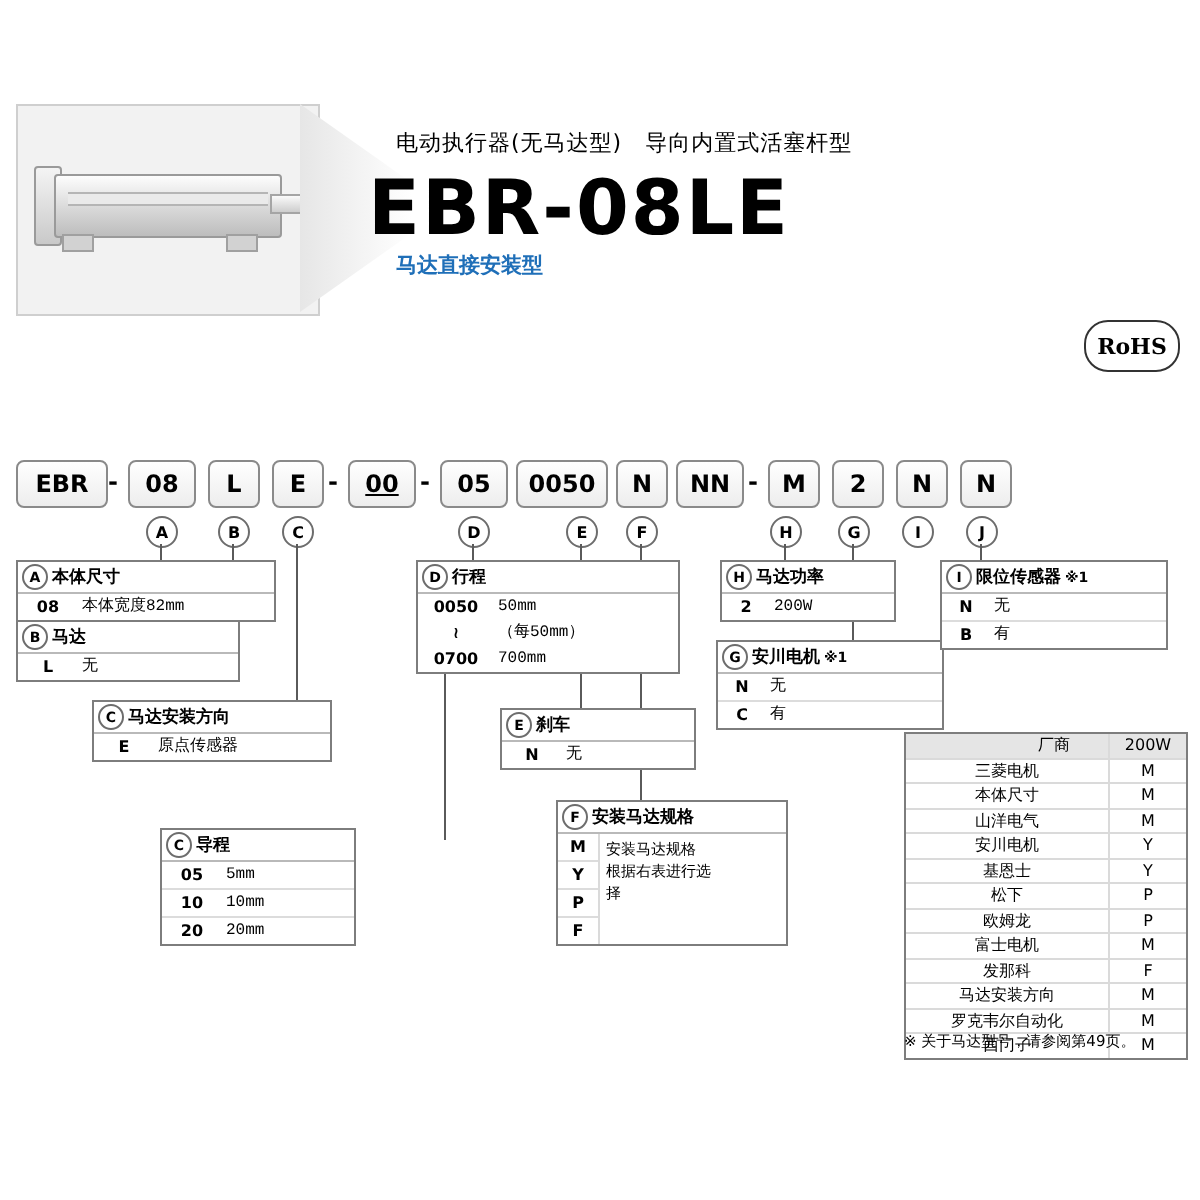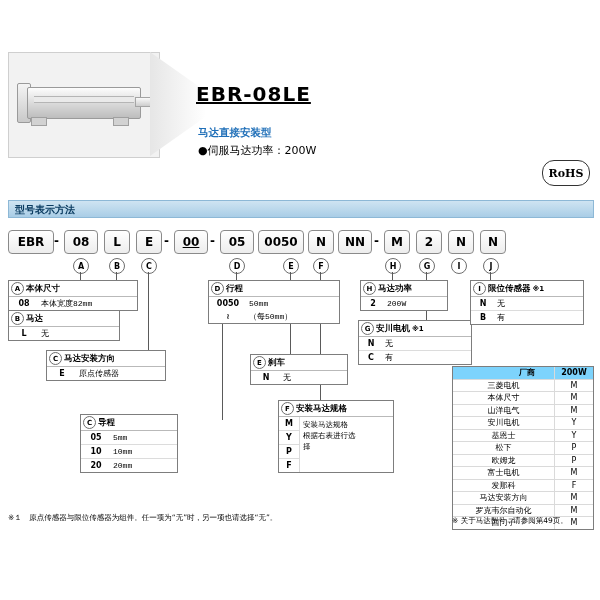--- a/index.html
+++ b/index.html
@@ -41,21 +41,21 @@
   .photo-foot2{left:104px;}
 
   .wedge{
     position:absolute;left:150px;top:52px;width:56px;height:104px;
     background:linear-gradient(to right,#e6e6e6,#ffffff);
     clip-path:polygon(0 0,100% 38%,100% 62%,0 100%);
   }
 
   
   .t-sub{position:absolute;left:198px;top:64px;font-size:11px;letter-spacing:.5px;}
-  .t-main{position:absolute;left:196px;top:82px;font-size:20px;font-weight:bold;letter-spacing:1px;text-decoration:underline;}
+  .t-main{position:absolute;left:184px;top:82px;font-size:38px;font-weight:bold;letter-spacing:1px;}
   .t-blue{position:absolute;left:198px;top:126px;font-size:10.5px;color:#1f6fb8;font-weight:bold;}
   .t-power{position:absolute;left:198px;top:143px;font-size:11px;}
 
   .rohs{
     position:absolute;right:10px;top:160px;width:46px;height:24px;
     border:1.5px solid #333;border-radius:12px;
     display:flex;align-items:center;justify-content:center;
     font-size:11px;font-weight:bold;font-family:"DejaVu Serif","Liberation Serif",serif;
   }
 
@@ -102,21 +102,21 @@
   .sep{border-top:1px solid #dcdcdc;}
 
   .note-star{font-size:7px;}
   .foot{position:absolute;left:8px;top:512px;font-size:7.5px;line-height:11px;}
   .foot2{position:absolute;left:452px;top:516px;font-size:7.5px;}
 
   
   .mtab{position:absolute;left:452px;top:366px;width:140px;border:1px solid #7d7d7d;background:#fff;}
   .mtab .mrow{display:flex;font-size:8px;line-height:11.5px;border-top:1px solid #dadada;}
   .mtab .mrow:first-child{border-top:none;}
-  .mtab .mhd{background:#7dd3fc;font-weight:bold;padding-left:47px;}
+  .mtab .mhd{background:#e5e5e5;font-weight:normal;padding-left:47px;}
   .mtab .mc1{flex:1;padding:0 2px;text-align:center;}
   .mtab .mc2{width:34px;padding:0 2px;text-align:center;border-left:1px solid #dadada;}
 
   
   .ln{position:absolute;background:#5a5a5a;}
   .vl{width:1px;}
 </style>
 </head>
 <body>
 
@@ -124,28 +124,25 @@
 
   <div class="photo-box">
     <div class="photo-cap"></div>
     <div class="photo-body"></div>
     <div class="photo-rod"></div>
     <div class="photo-foot1"></div>
     <div class="photo-foot2"></div>
   </div>
   <div class="wedge"></div>
 
+  <div class="t-sub">电动执行器(无马达型)　导向内置式活塞杆型</div>
   <div class="t-main">EBR-08LE</div>
   <div class="t-blue">马达直接安装型</div>
-  <div class="t-power">●伺服马达功率：200W</div>
   <div class="rohs">RoHS</div>
 
-  <div class="sec-bar">
-    <span>型号表示方法</span>
-  </div>
 
   <div class="code-row">
     <div class="cell" style="left:0px;width:44px;">EBR</div>
     <div class="dash" style="left:46px;">-</div>
     <div class="cell" style="left:56px;width:32px;">08</div>
     <div class="cell" style="left:96px;width:24px;">L</div>
     <div class="cell" style="left:128px;width:24px;">E</div>
     <div class="dash" style="left:156px;">-</div>
     <div class="cell" style="left:166px;width:32px;text-decoration:underline;">00</div>
     <div class="dash" style="left:202px;">-</div>
@@ -240,20 +237,24 @@
       <span>行程</span>
     </div>
     <div class="rw">
       <div class="k" style="width:34px;">0050</div>
       <div class="v">50mm</div>
     </div>
     <div class="rw">
       <div class="k" style="width:34px;">≀</div>
       <div class="v">（每50mm）</div>
     </div>
+    <div class="rw">
+      <div class="k" style="width:34px;">0700</div>
+      <div class="v">700mm</div>
+    </div>
   </div>
 
   <div class="box" style="left:250px;top:354px;width:96px;">
     <div class="hd">
       <span class="mk">E</span>
       <span>刹车</span>
     </div>
     <div class="rw">
       <div class="k">N</div>
       <div class="v">无</div>
@@ -377,16 +378,15 @@
     <div class="mrow">
         <div class="mc1">罗克韦尔自动化</div>
         <div class="mc2">M</div>
       </div>
     <div class="mrow">
         <div class="mc1">西门子</div>
         <div class="mc2">M</div>
       </div>
   </div>
 
-  <div class="foot">※１　原点传感器与限位传感器为组件。任一项为“无”时，另一项也请选择“无”。</div>
   <div class="foot2">※ 关于马达型号，请参阅第49页。</div>
 
 </div>
 
 </body></html>

